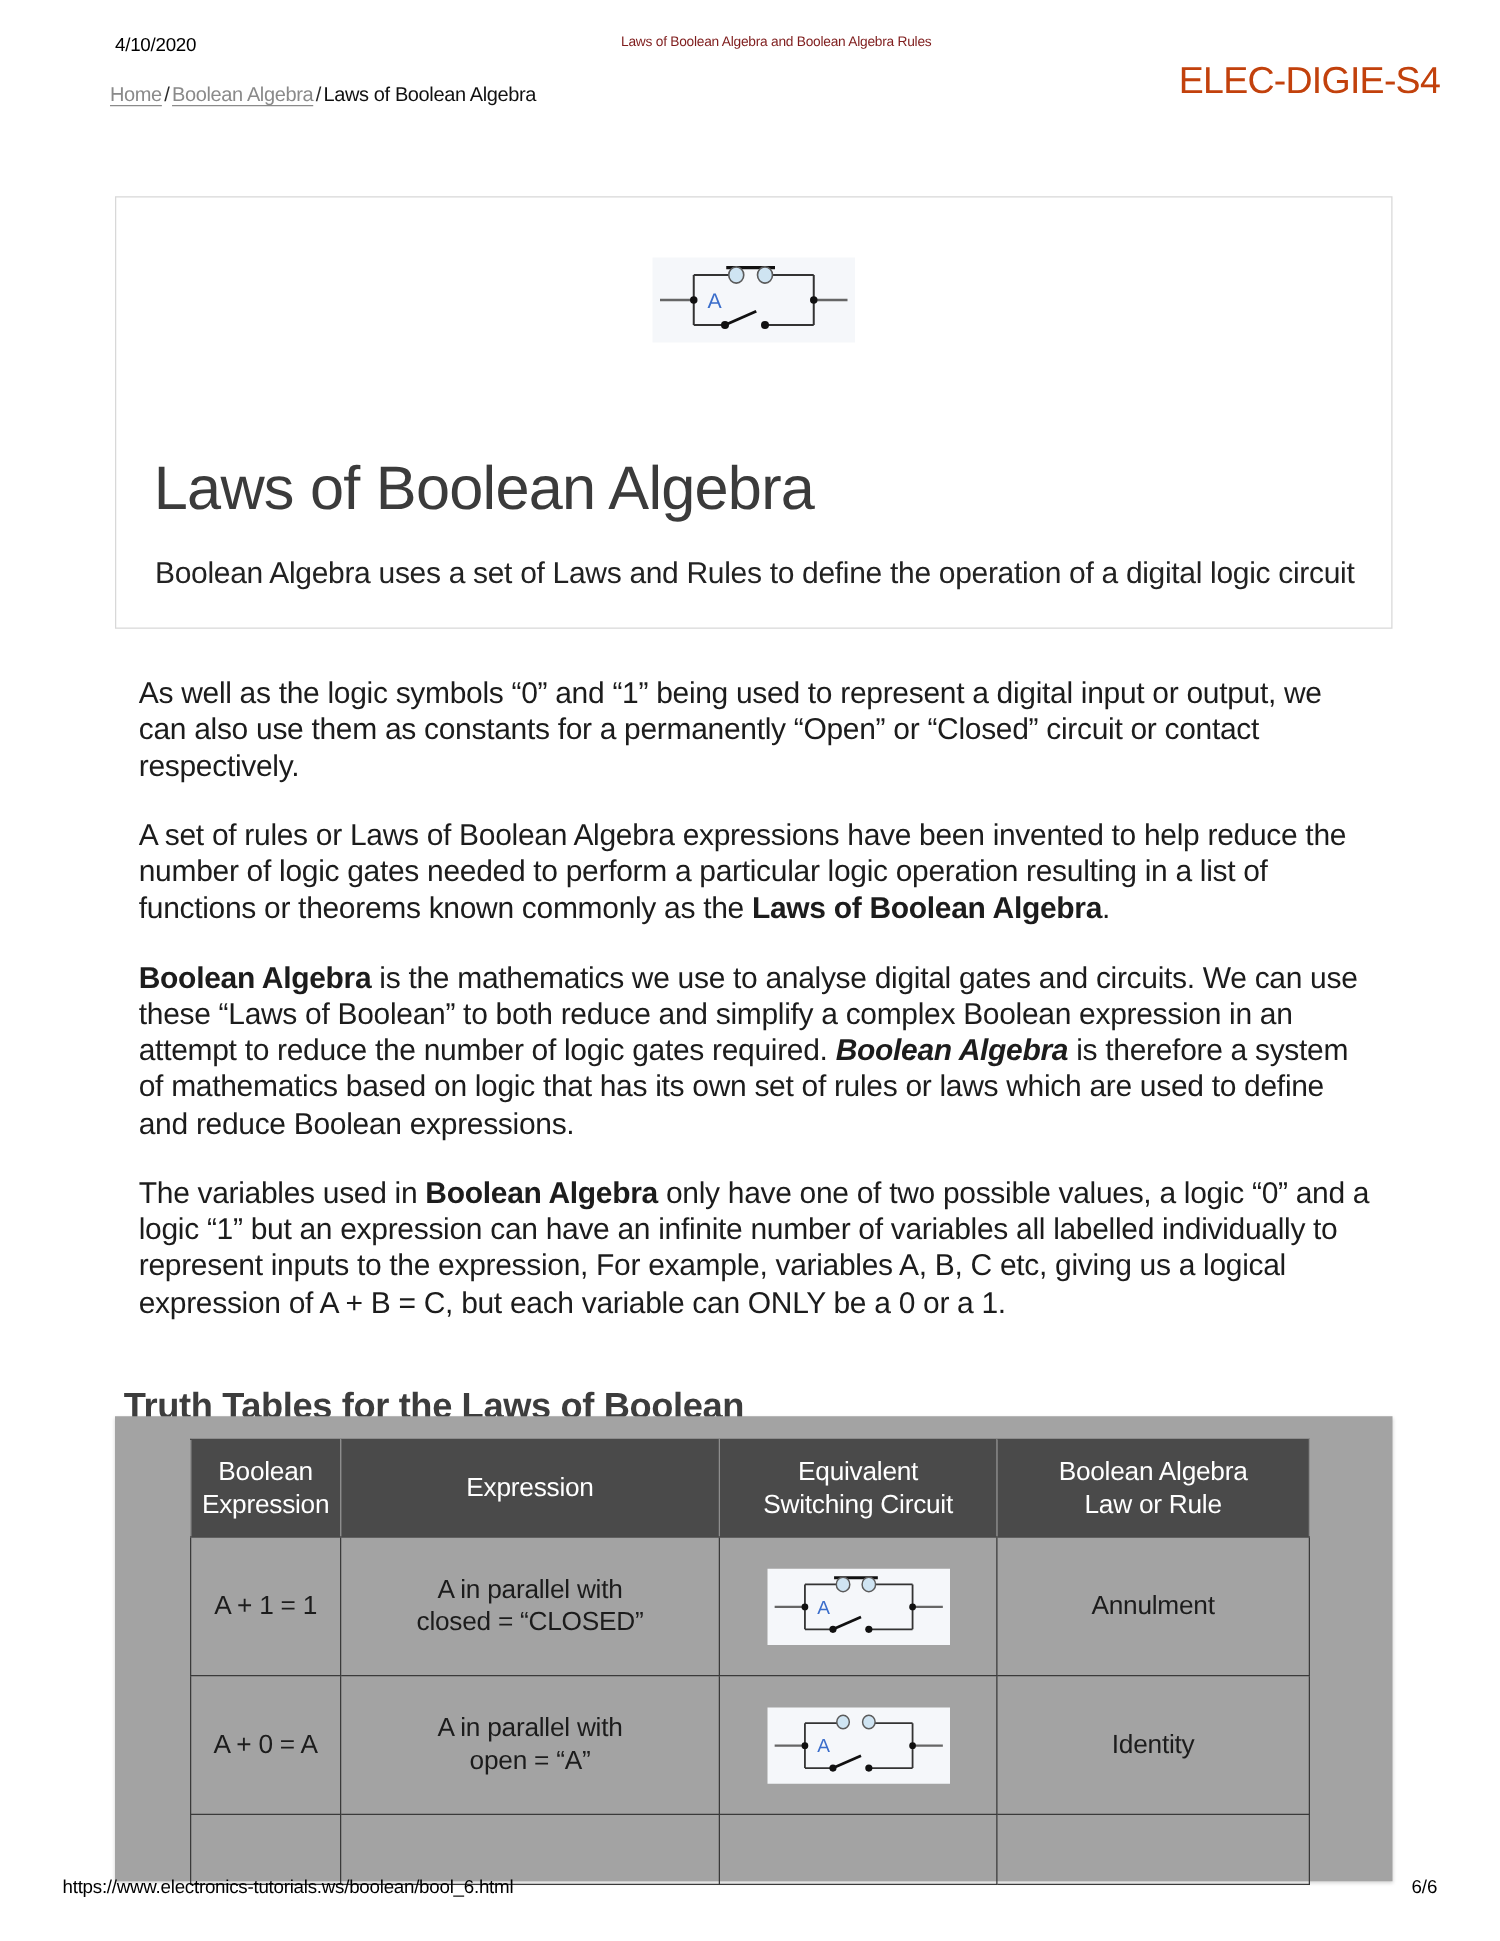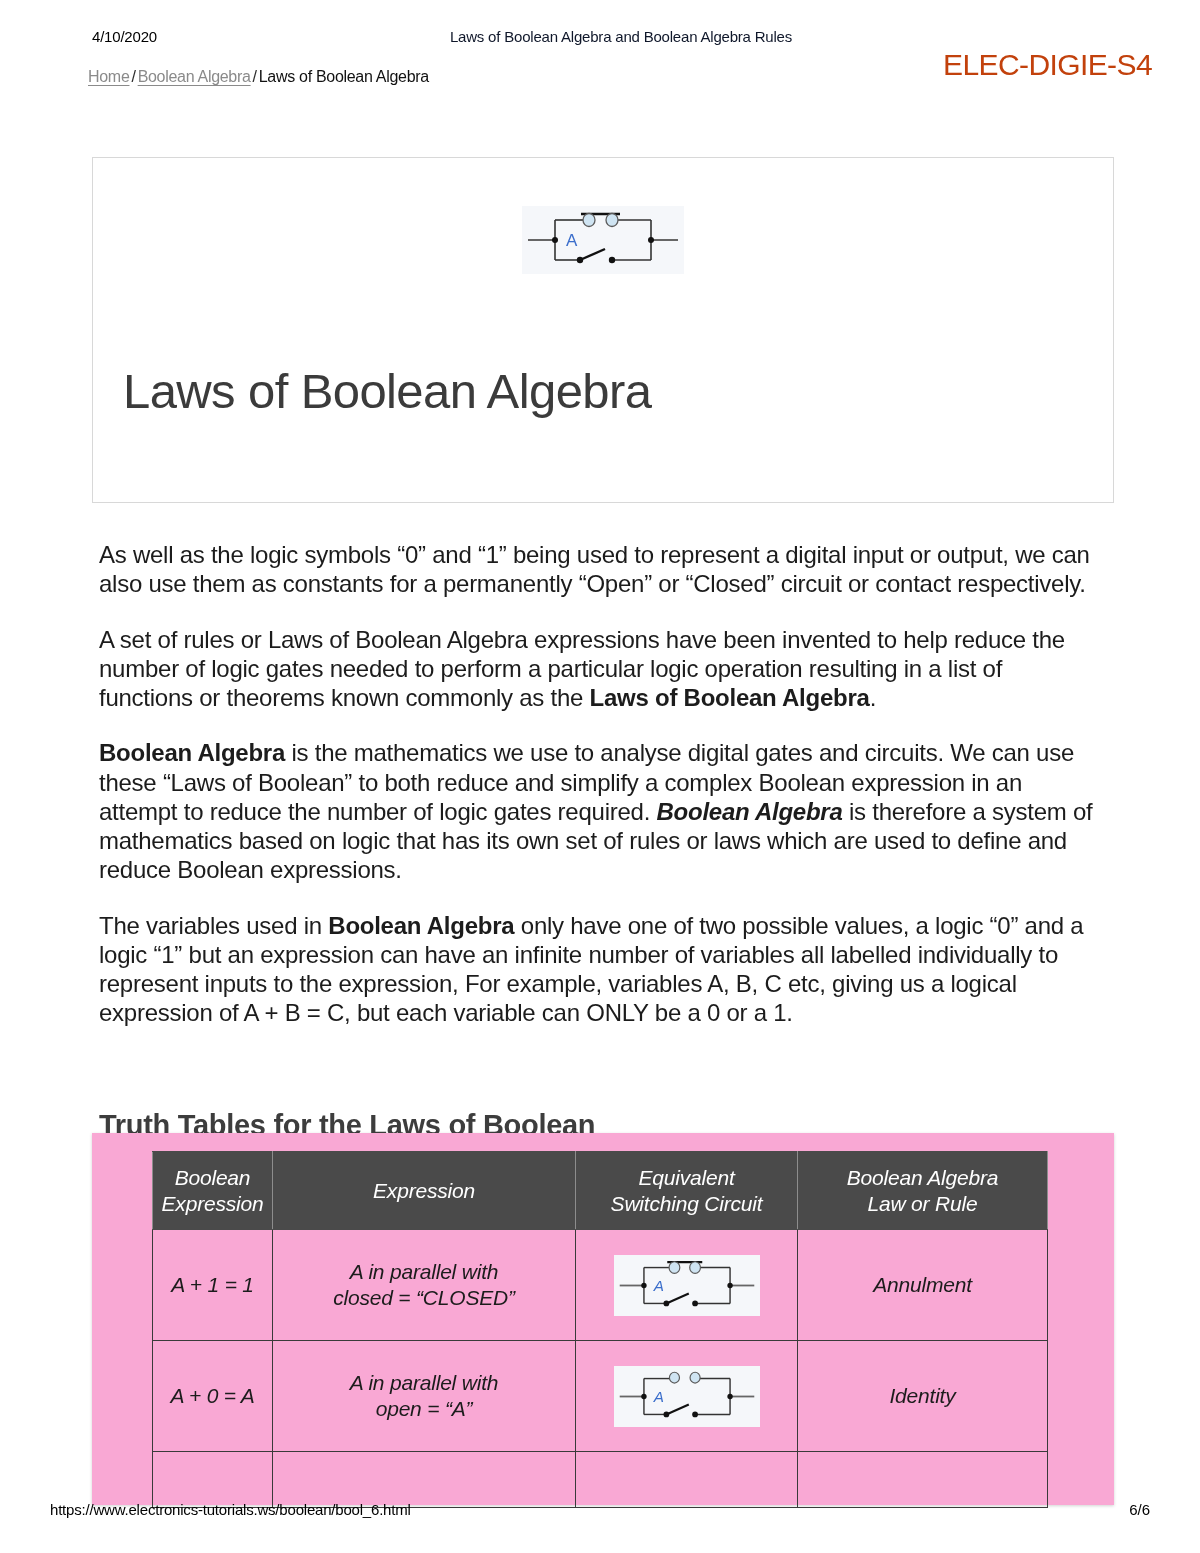--- a/index.html
+++ b/index.html
@@ -24,21 +24,21 @@
     margin-left: 42px;
   }
   .print-date {
     position: absolute; left: 50px; top: 0;
     font-size: 15px; color: #000;
     letter-spacing: -0.2px;
   }
   .print-title {
     position: absolute; left: 0; right: 0; top: 0;
     text-align: center;
-    font-size: 15px; color: #0f172a;
+    font-size: 11px; color: #7f1d1d;
     letter-spacing: -0.2px;
   }
   .doc-code {
     position: absolute;
     right: 48px; top: 48px;
     font-size: 30px;
     color: #c2410c;
     letter-spacing: -0.6px;
   }
 
@@ -90,21 +90,21 @@
     letter-spacing: -0.25px;
   }
 
   
   .prose {
     position: absolute;
     left: 99px; top: 540px;
     width: 1000px;
   }
   .prose p {
-    margin: 0 0 26px 0;
+    margin: 0 0 26px 12px;
     font-size: 24px;
     line-height: 1.22;
     color: #1c1c1c;
     letter-spacing: -0.25px;
   }
   .prose b { font-weight: 700; }
   .prose .bi { font-weight: 700; font-style: italic; }
 
   .section-heading {
     position: absolute;
@@ -114,23 +114,22 @@
     color: #3d3d3d;
     letter-spacing: -0.3px;
     text-align: center;
   }
 
   
   .truth-table-wrap {
     position: absolute;
     left: 92px; top: 1133px;
     width: 1022px; height: 372px;
-    background: #f9a8d4;
+    background: #a3a3a3;
     box-shadow: 0 1px 3px rgba(0,0,0,0.18);
-    font-style: italic;
   }
   table.truth-table {
     position: absolute;
     left: 60px; top: 18px;
     width: 895px;
     border-collapse: collapse;
     table-layout: fixed;
   }
   table.truth-table th,
   table.truth-table td {
@@ -225,20 +224,21 @@
 
       <line x1="58" y1="54" x2="83" y2="43" stroke="#111" stroke-width="2.4"></line>
       <circle cx="58" cy="54" r="3.2" fill="#111"></circle>
       <circle cx="90" cy="54" r="3.2" fill="#111"></circle>
 
       <text x="44" y="40" font-family="'Liberation Sans', sans-serif" font-size="17" fill="#3b6ecb">A</text>
     </svg>
   </div>
 
   <h1 class="hero-title">Laws of Boolean Algebra</h1>
+  <p class="hero-sub">Boolean Algebra uses a set of Laws and Rules to define the operation of a digital logic circuit</p>
 </section>
 
 <div class="prose">
   <p><span>As well as the logic symbols “0” and “1” being used to represent a digital input or output, we can also use them as constants for a permanently “Open” or “Closed” circuit or contact respectively.</span></p>
 
   <p><span>A set of rules or Laws of Boolean Algebra expressions have been invented to help reduce the number of logic gates needed to perform a particular logic operation resulting in a list of functions or theorems known commonly as the </span><b>Laws of Boolean Algebra</b><span>.</span></p>
 
   <p><b>Boolean Algebra</b><span> is the mathematics we use to analyse digital gates and circuits. We can use these “Laws of Boolean” to both reduce and simplify a complex Boolean expression in an attempt to reduce the number of logic gates required. </span><span class="bi">Boolean Algebra</span><span> is therefore a system of mathematics based on logic that has its own set of rules or laws which are used to define and reduce Boolean expressions.</span></p>
 
   <p><span>The variables used in </span><b>Boolean Algebra</b><span> only have one of two possible values, a logic “0” and a logic “1” but an expression can have an infinite number of variables all labelled individually to represent inputs to the expression, For example, variables A, B, C etc, giving us a logical expression of A + B = C, but each variable can ONLY be a 0 or a 1.</span></p>

